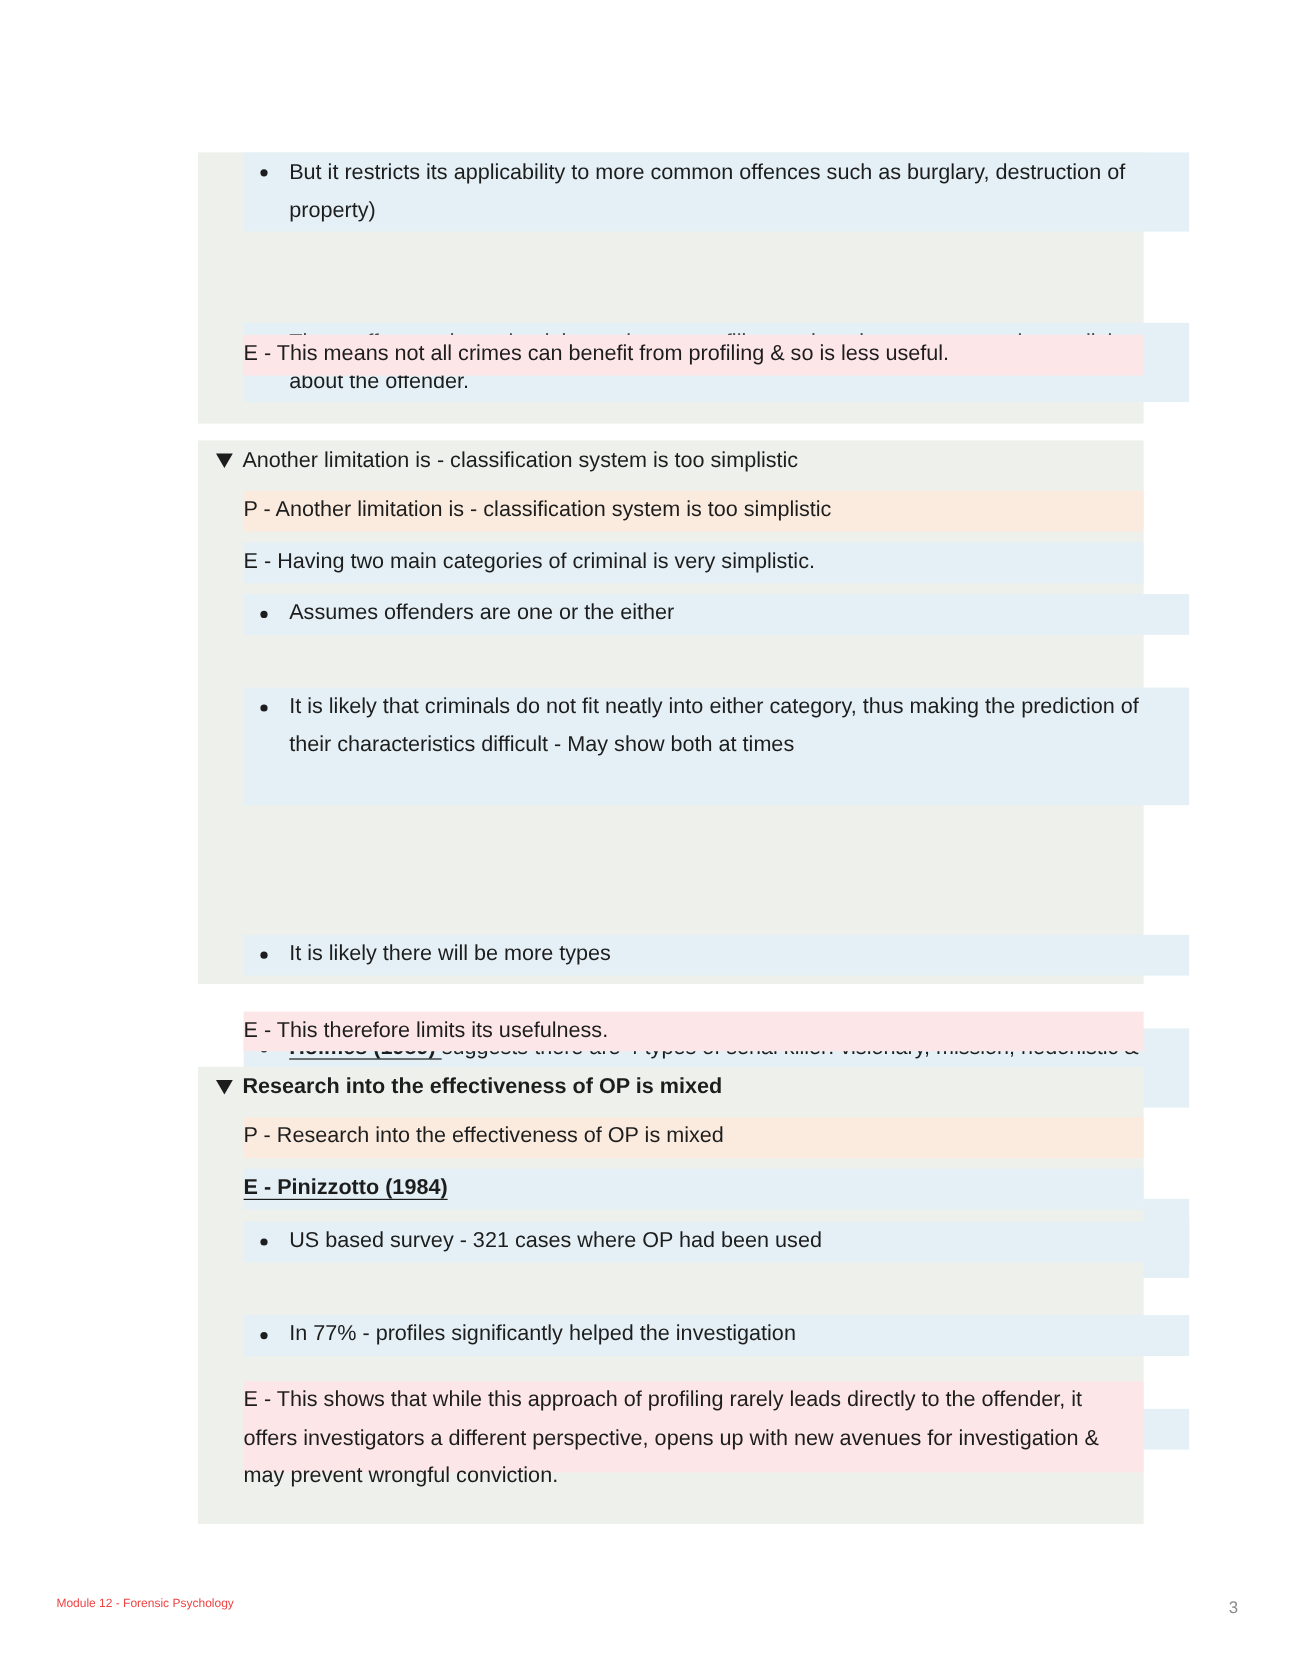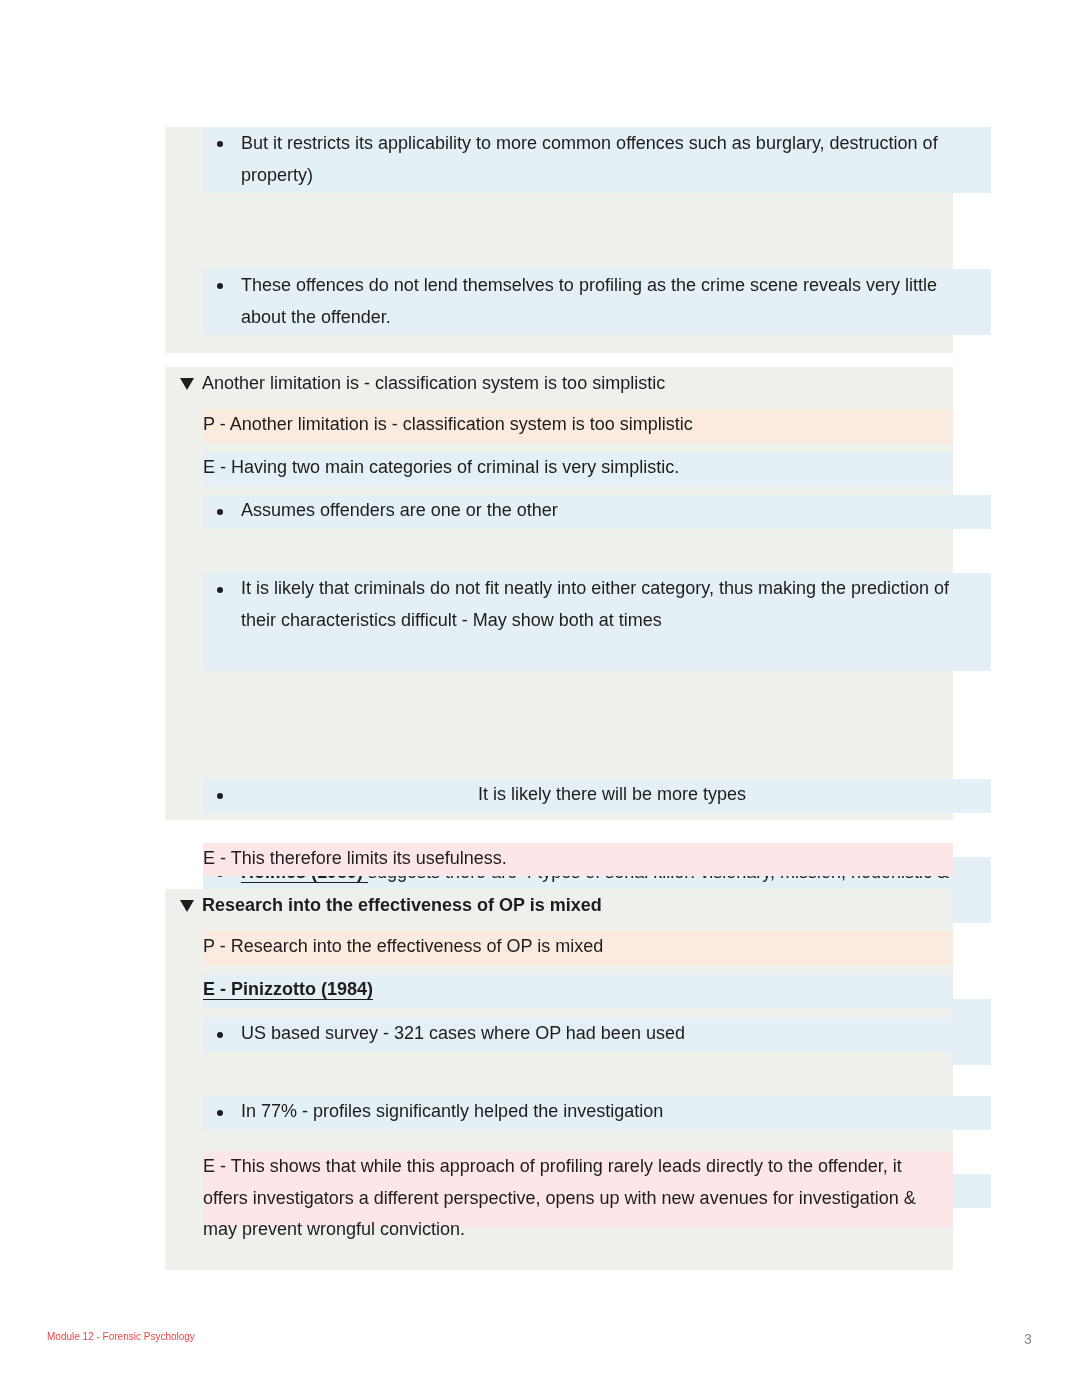--- a/index.html
+++ b/index.html
@@ -43,38 +43,39 @@
 
 <div class="block" style="top:127px; height:226px;">
   <div class="row blue bullet" style="top:0; height:66px; padding-top:1px;">
     <span class="dot"></span>
     <span>But it restricts its applicability to more common offences such as burglary, destruction of property)</span>
   </div>
   <div class="row blue bullet" style="top:76px; height:66px; padding-top:1px;">
     <span class="dot"></span>
     <span>These offences do not lend themselves to profiling as the crime scene reveals very little about the offender.</span>
   </div>
+  <div class="row red" style="top:152px; height:34px;">E - This means not all crimes can benefit from profiling &amp; so is less useful.</div>
 </div>
 
 <div class="block" style="top:367px; height:453px;">
   <div class="row toggle" style="top:1px; height:32px;">
     <span class="tri"></span>
     <span>Another limitation is - classification system is too simplistic</span>
   </div>
   <div class="row blue" style="top:85px; height:34px;">E - Having two main categories of criminal is very simplistic.</div>
   <div class="row orange" style="top:42px; height:34px;">P - Another limitation is - classification system is too simplistic</div>
   <div class="row blue bullet" style="top:128px; height:34px;">
     <span class="dot"></span>
-    <span>Assumes offenders are one or the other</span>
+    <span>Assumes offenders are one or the either</span>
   </div>
   <div class="row blue bullet" style="top:172px; height:98px;">
     <span class="dot"></span>
     <span>It is likely that criminals do not fit neatly into either category, thus making the prediction of their characteristics difficult - May show both at times</span>
   </div>
-  <div class="row blue bullet" style="top:280px; height:34px;text-align:center;">
+  <div class="row blue bullet" style="top:280px; height:34px;">
     <span class="dot"></span>
     <span>It is likely there will be more types</span>
   </div>
   <div class="row blue bullet" style="top:324px; height:66px;">
     <span class="dot"></span>
     <span class="ref">Holmes (1989) </span><span>suggests there are 4 types of serial killer: visionary, mission, hedonistic &amp; power/control.</span>
   </div>
   <div class="row blue bullet" style="top:400px; height:66px;">
     <span class="dot"></span>
     <span class="ref">Keppel &amp; Walter (1999)</span><span> suggest we focus on motivations of killers rather than ‘types’</span>

